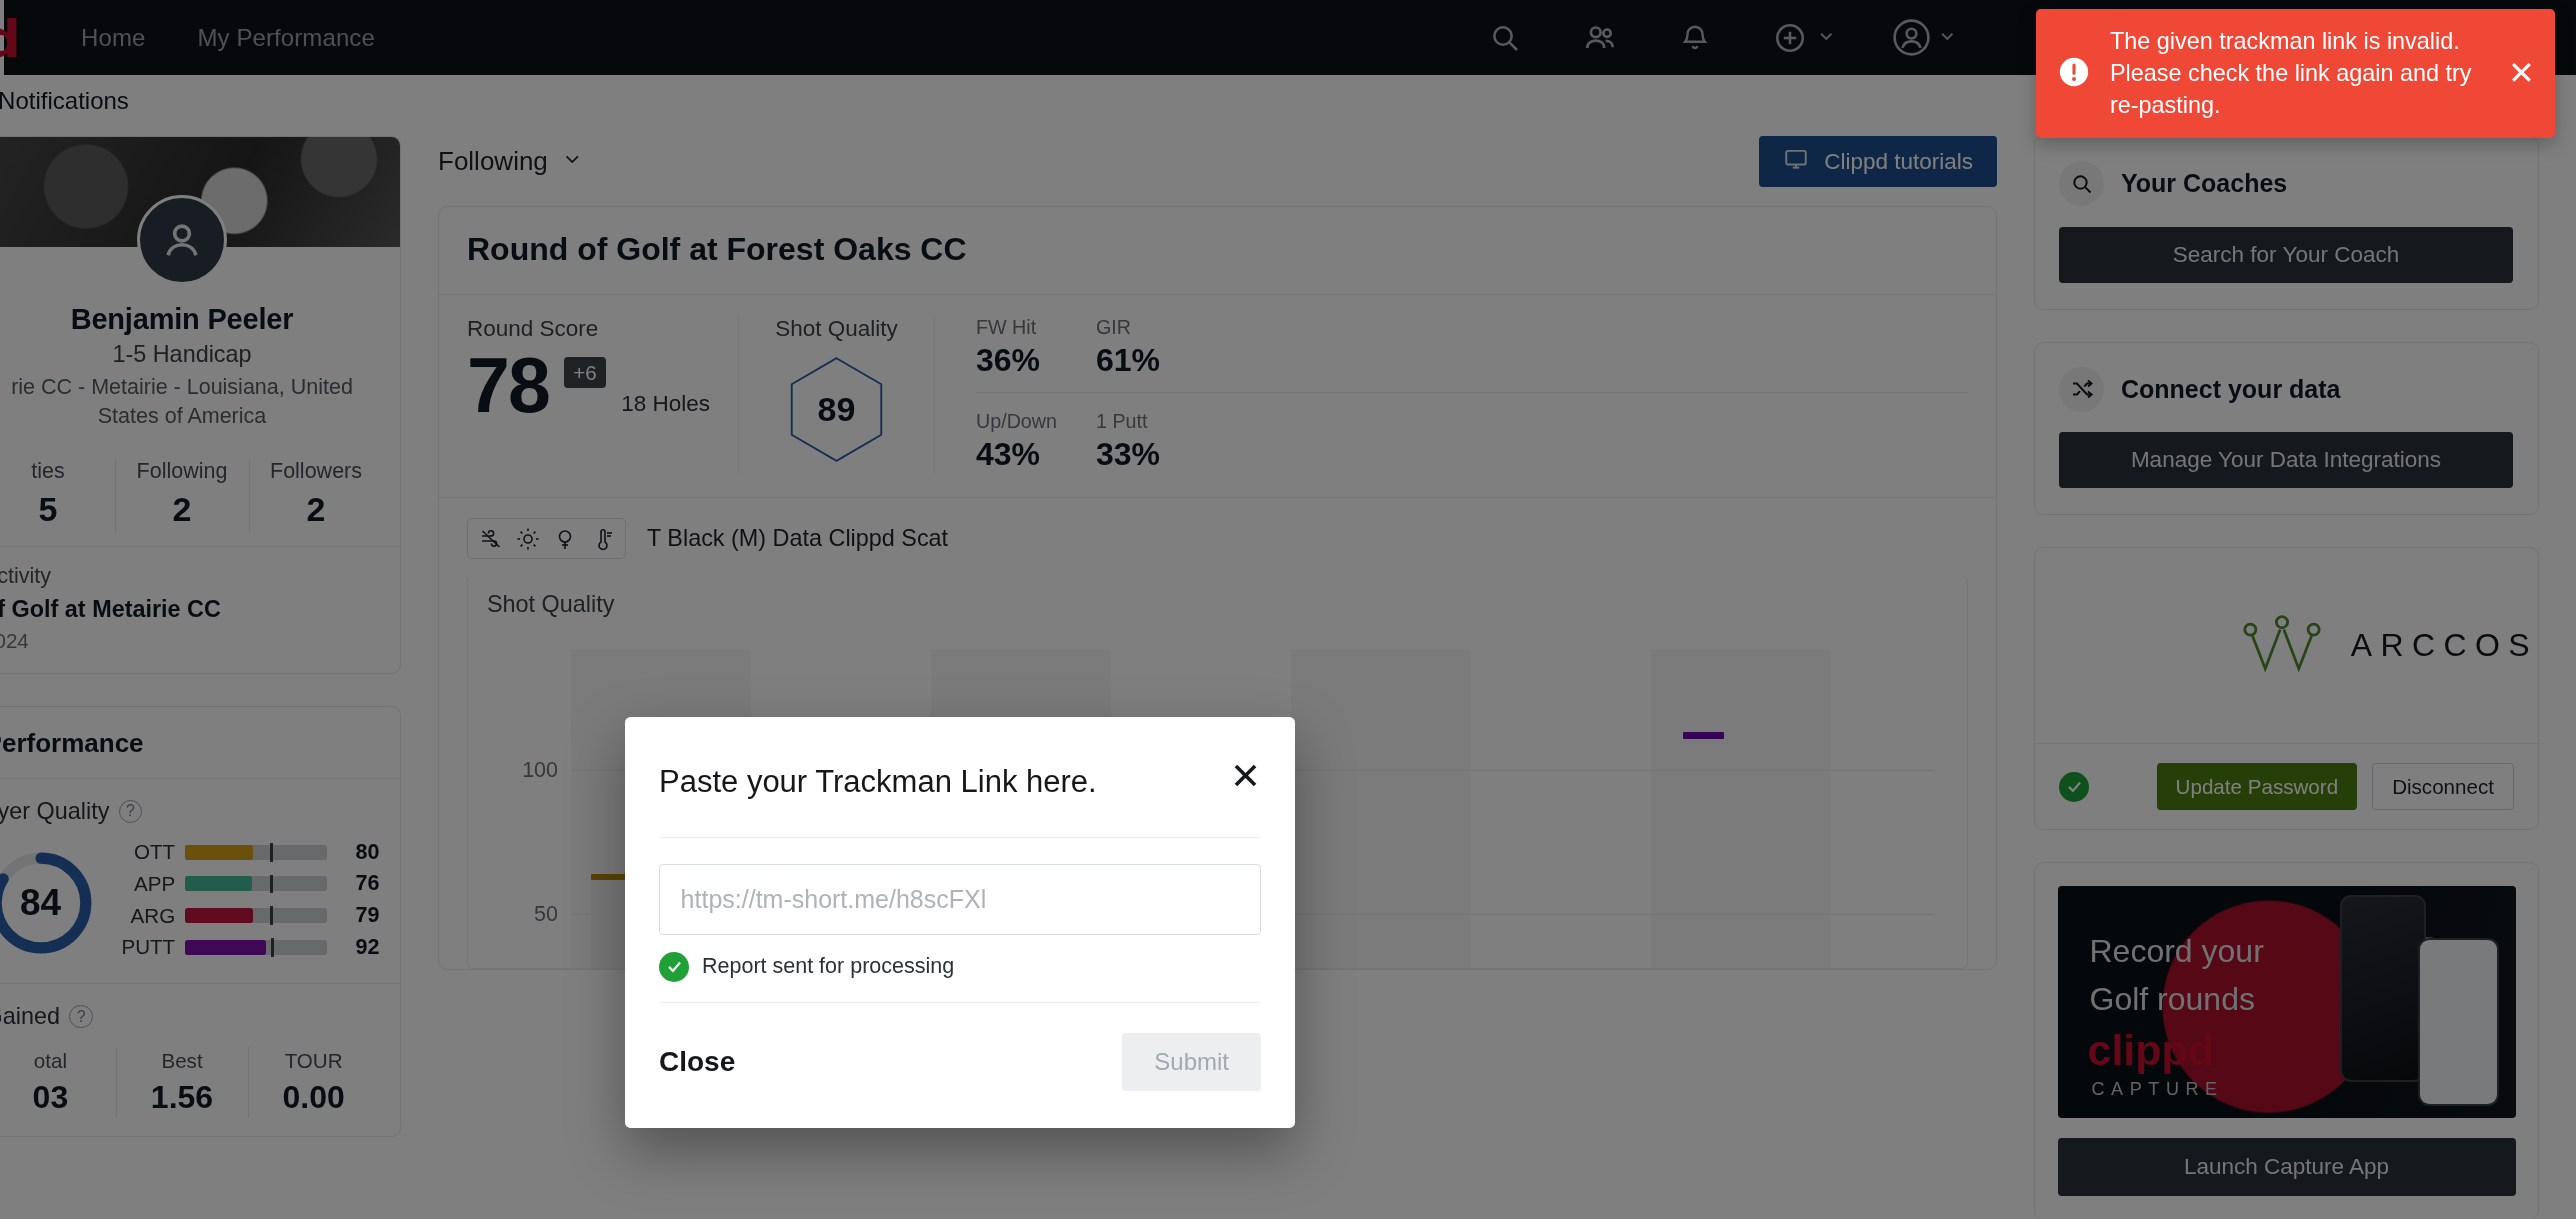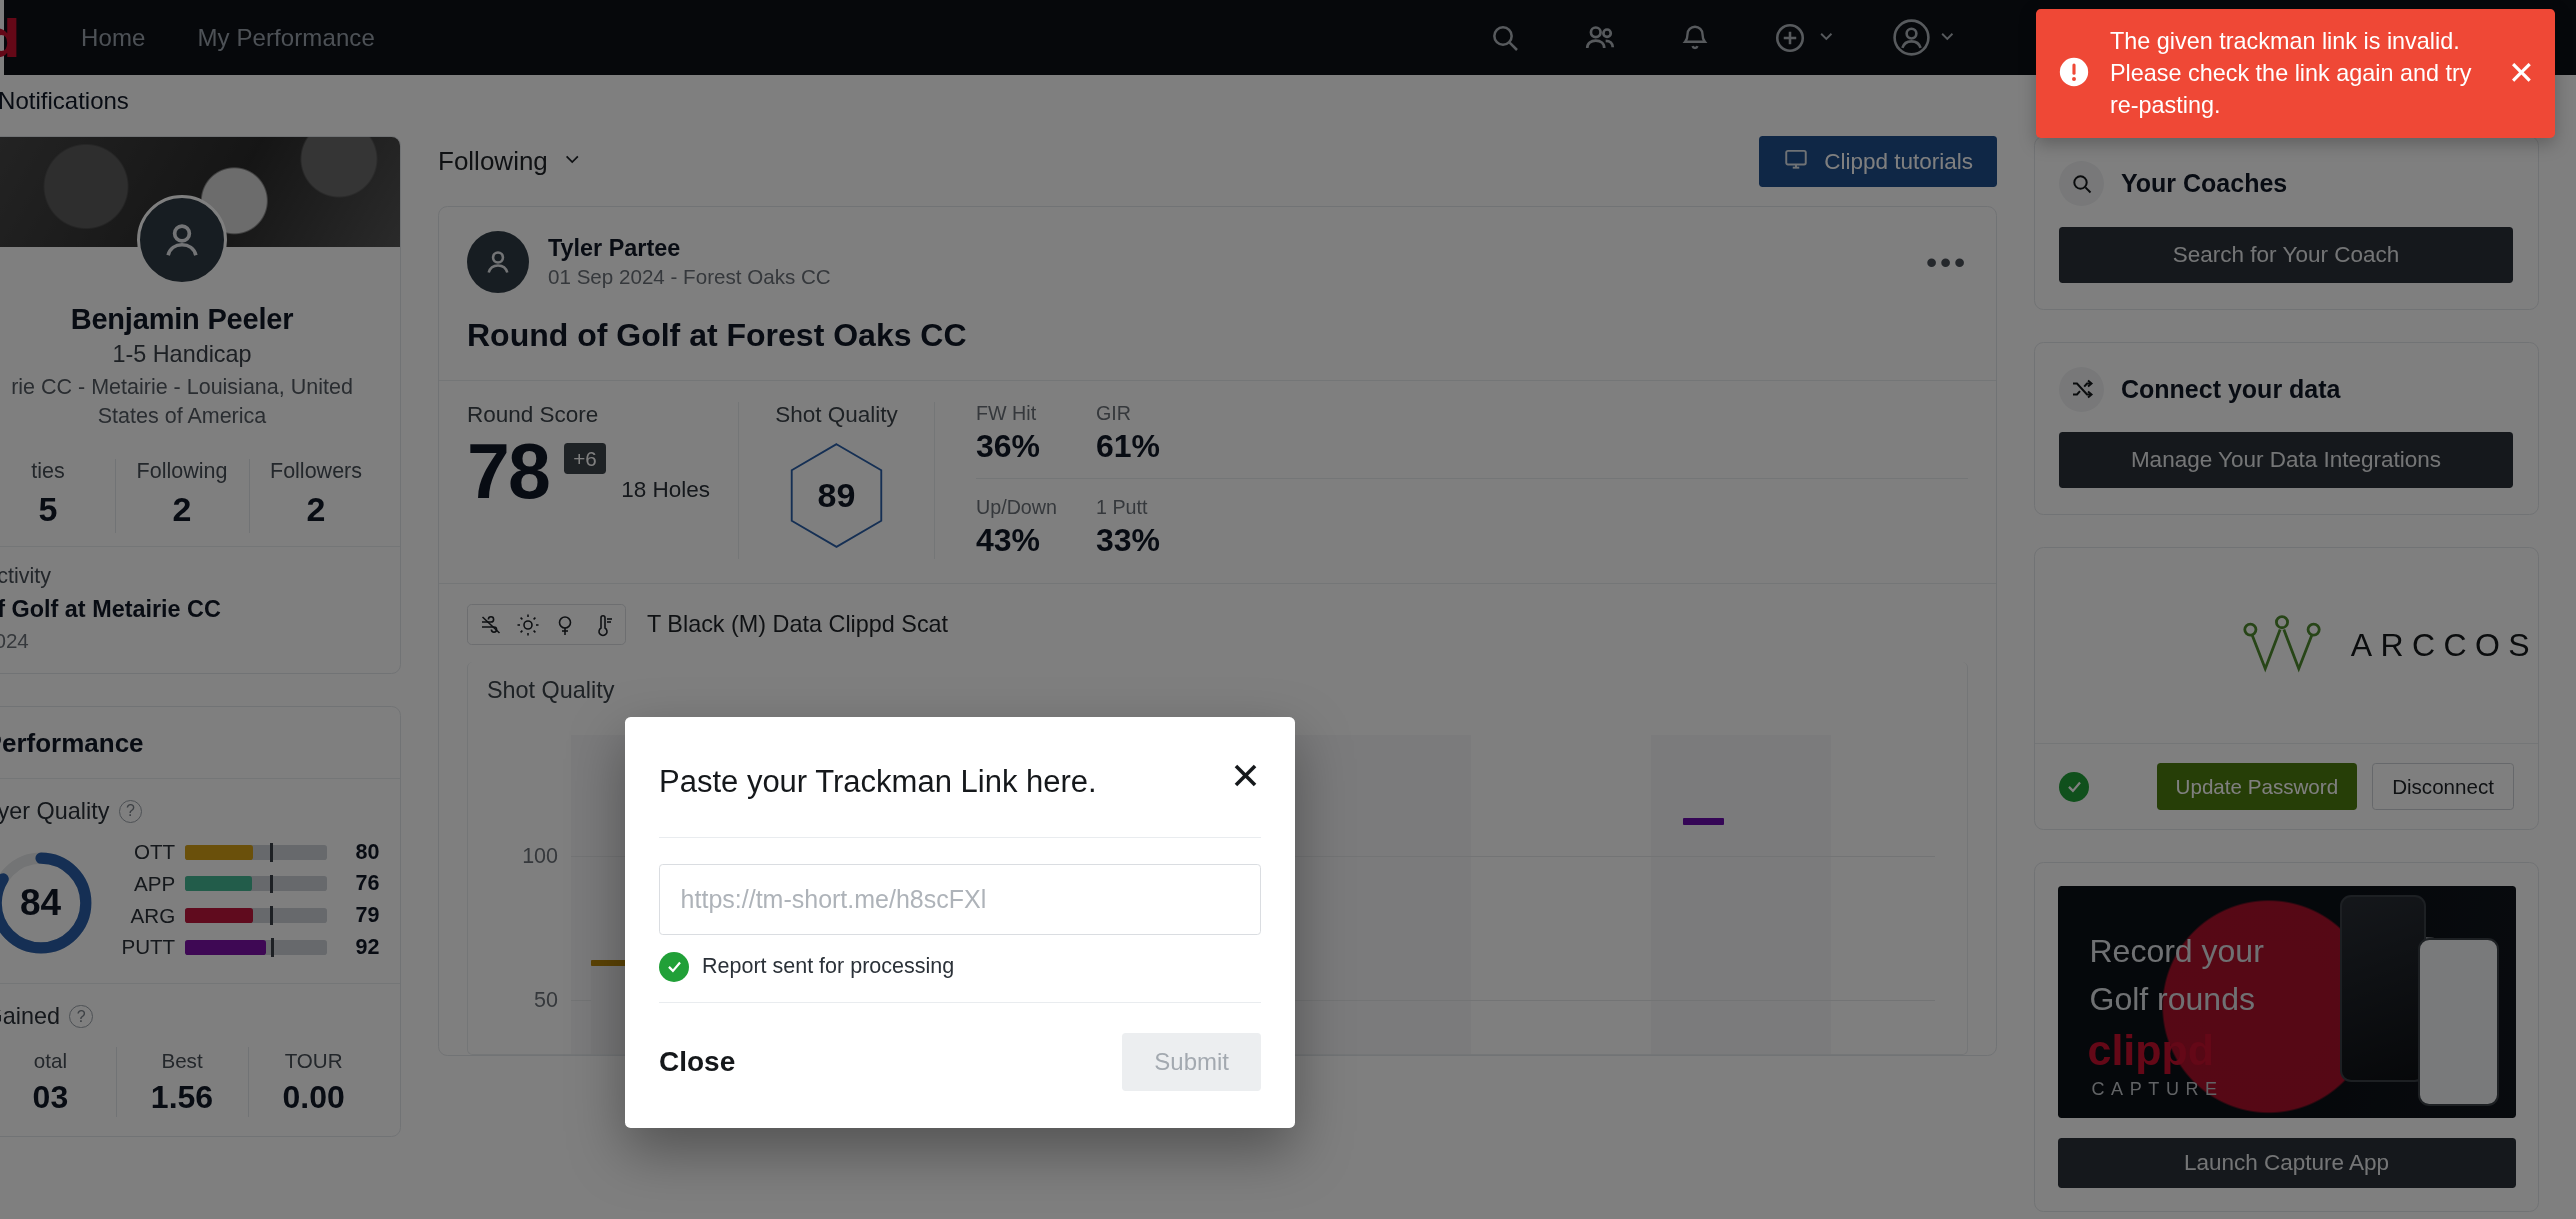--- a/index.html
+++ b/index.html
@@ -185,21 +185,21 @@
   }
   .promo-c { position: absolute; left: 281px; top: 32px; font-size: 187px; font-weight: 700; color: #c9ccd0;
              font-family: "DejaVu Sans", sans-serif; line-height: 1; opacity: .92; }
   .promo-h { position: absolute; left: 32px; top: 41px; font-size: 32px; color: #dfe2e6; line-height: 1.5; }
   .promo-logo { position: absolute; left: 30px; top: 140px; font-size: 43px; font-weight: 700; color: #c8102e; }
   .promo-sub { position: absolute; left: 34px; top: 193px; font-size: 18px; letter-spacing: 6.6px; color: #c2c6cb; }
   .phone { position: absolute; right: 90px; top: 9.4px; width: 86px; height: 187px; border-radius: 11.2px;
            background: linear-gradient(160deg,#2a2f36,#0d1014); border: 2.8px solid #3a4047; }
   .phone2 { position: absolute; right: 17px; top: 52px; width: 81px; height: 168px; border-radius: 11.2px;
             background: #f3f5f7; border: 2.8px solid #3a4047; }
-  .promo-btn { margin: 20.6px 0 0; width: 100%; height: 50px; background: #2b3138; color: #e8eaec;
+  .promo-btn { margin: 20.6px 0 0; width: 100%; height: 58px; background: #2b3138; color: #e8eaec;
                border: none; border-radius: 3.7px; font-size: 22.5px; cursor: pointer; }
 
   
   .scrim { position: absolute; inset: 0; background: rgba(0,0,0,.5); z-index: 50; }
   .modal {
     position: absolute; z-index: 60;
     left: 625px; top: 717px; width: 670px;
     background: #fff; border-radius: 5.6px;
     box-shadow: 0 22.5px 56px rgba(0,0,0,.35);
     padding: 0 34px;
@@ -435,33 +435,20 @@
                 <rect x="3" y="4.5" width="18" height="12.5" rx="1.5"></rect>
                   <line x1="9" y1="20" x2="15" y2="20"></line>
                 <line x1="12" y1="17" x2="12" y2="20"></line>
                 </svg>
             </span>
             <span>Clippd tutorials</span>
           </button>
         </div>
 
         <div class="card feed-card">
-          <div class="feed-head">
-            <div class="avatar-sm">
-              <svg width="36" height="36" viewBox="0 0 24 24" fill="none" stroke="#e6e9ec" stroke-width="1.7">
-                <circle cx="12" cy="9" r="3.3"></circle>
-                  <path d="M5.8 19c.8-3 3.3-4.7 6.2-4.7s5.4 1.7 6.2 4.7"></path>
-                </svg>
-            </div>
-            <div class="fh-text">
-              <div class="fh-name">Tyler Partee</div>
-              <div class="fh-meta">01 Sep 2024 - Forest Oaks CC</div>
-            </div>
-            <span class="dots">•••</span>
-          </div>
 
           <div class="feed-title">Round of Golf at Forest Oaks CC</div>
 
           <div class="stat-strip">
             <div class="ss-score">
               <div class="ss-k">Round Score</div>
               <div class="score-line">
                 <span class="score-num">78</span>
                 <span class="chip">+6</span>
                 <span class="holes">18 Holes</span>

